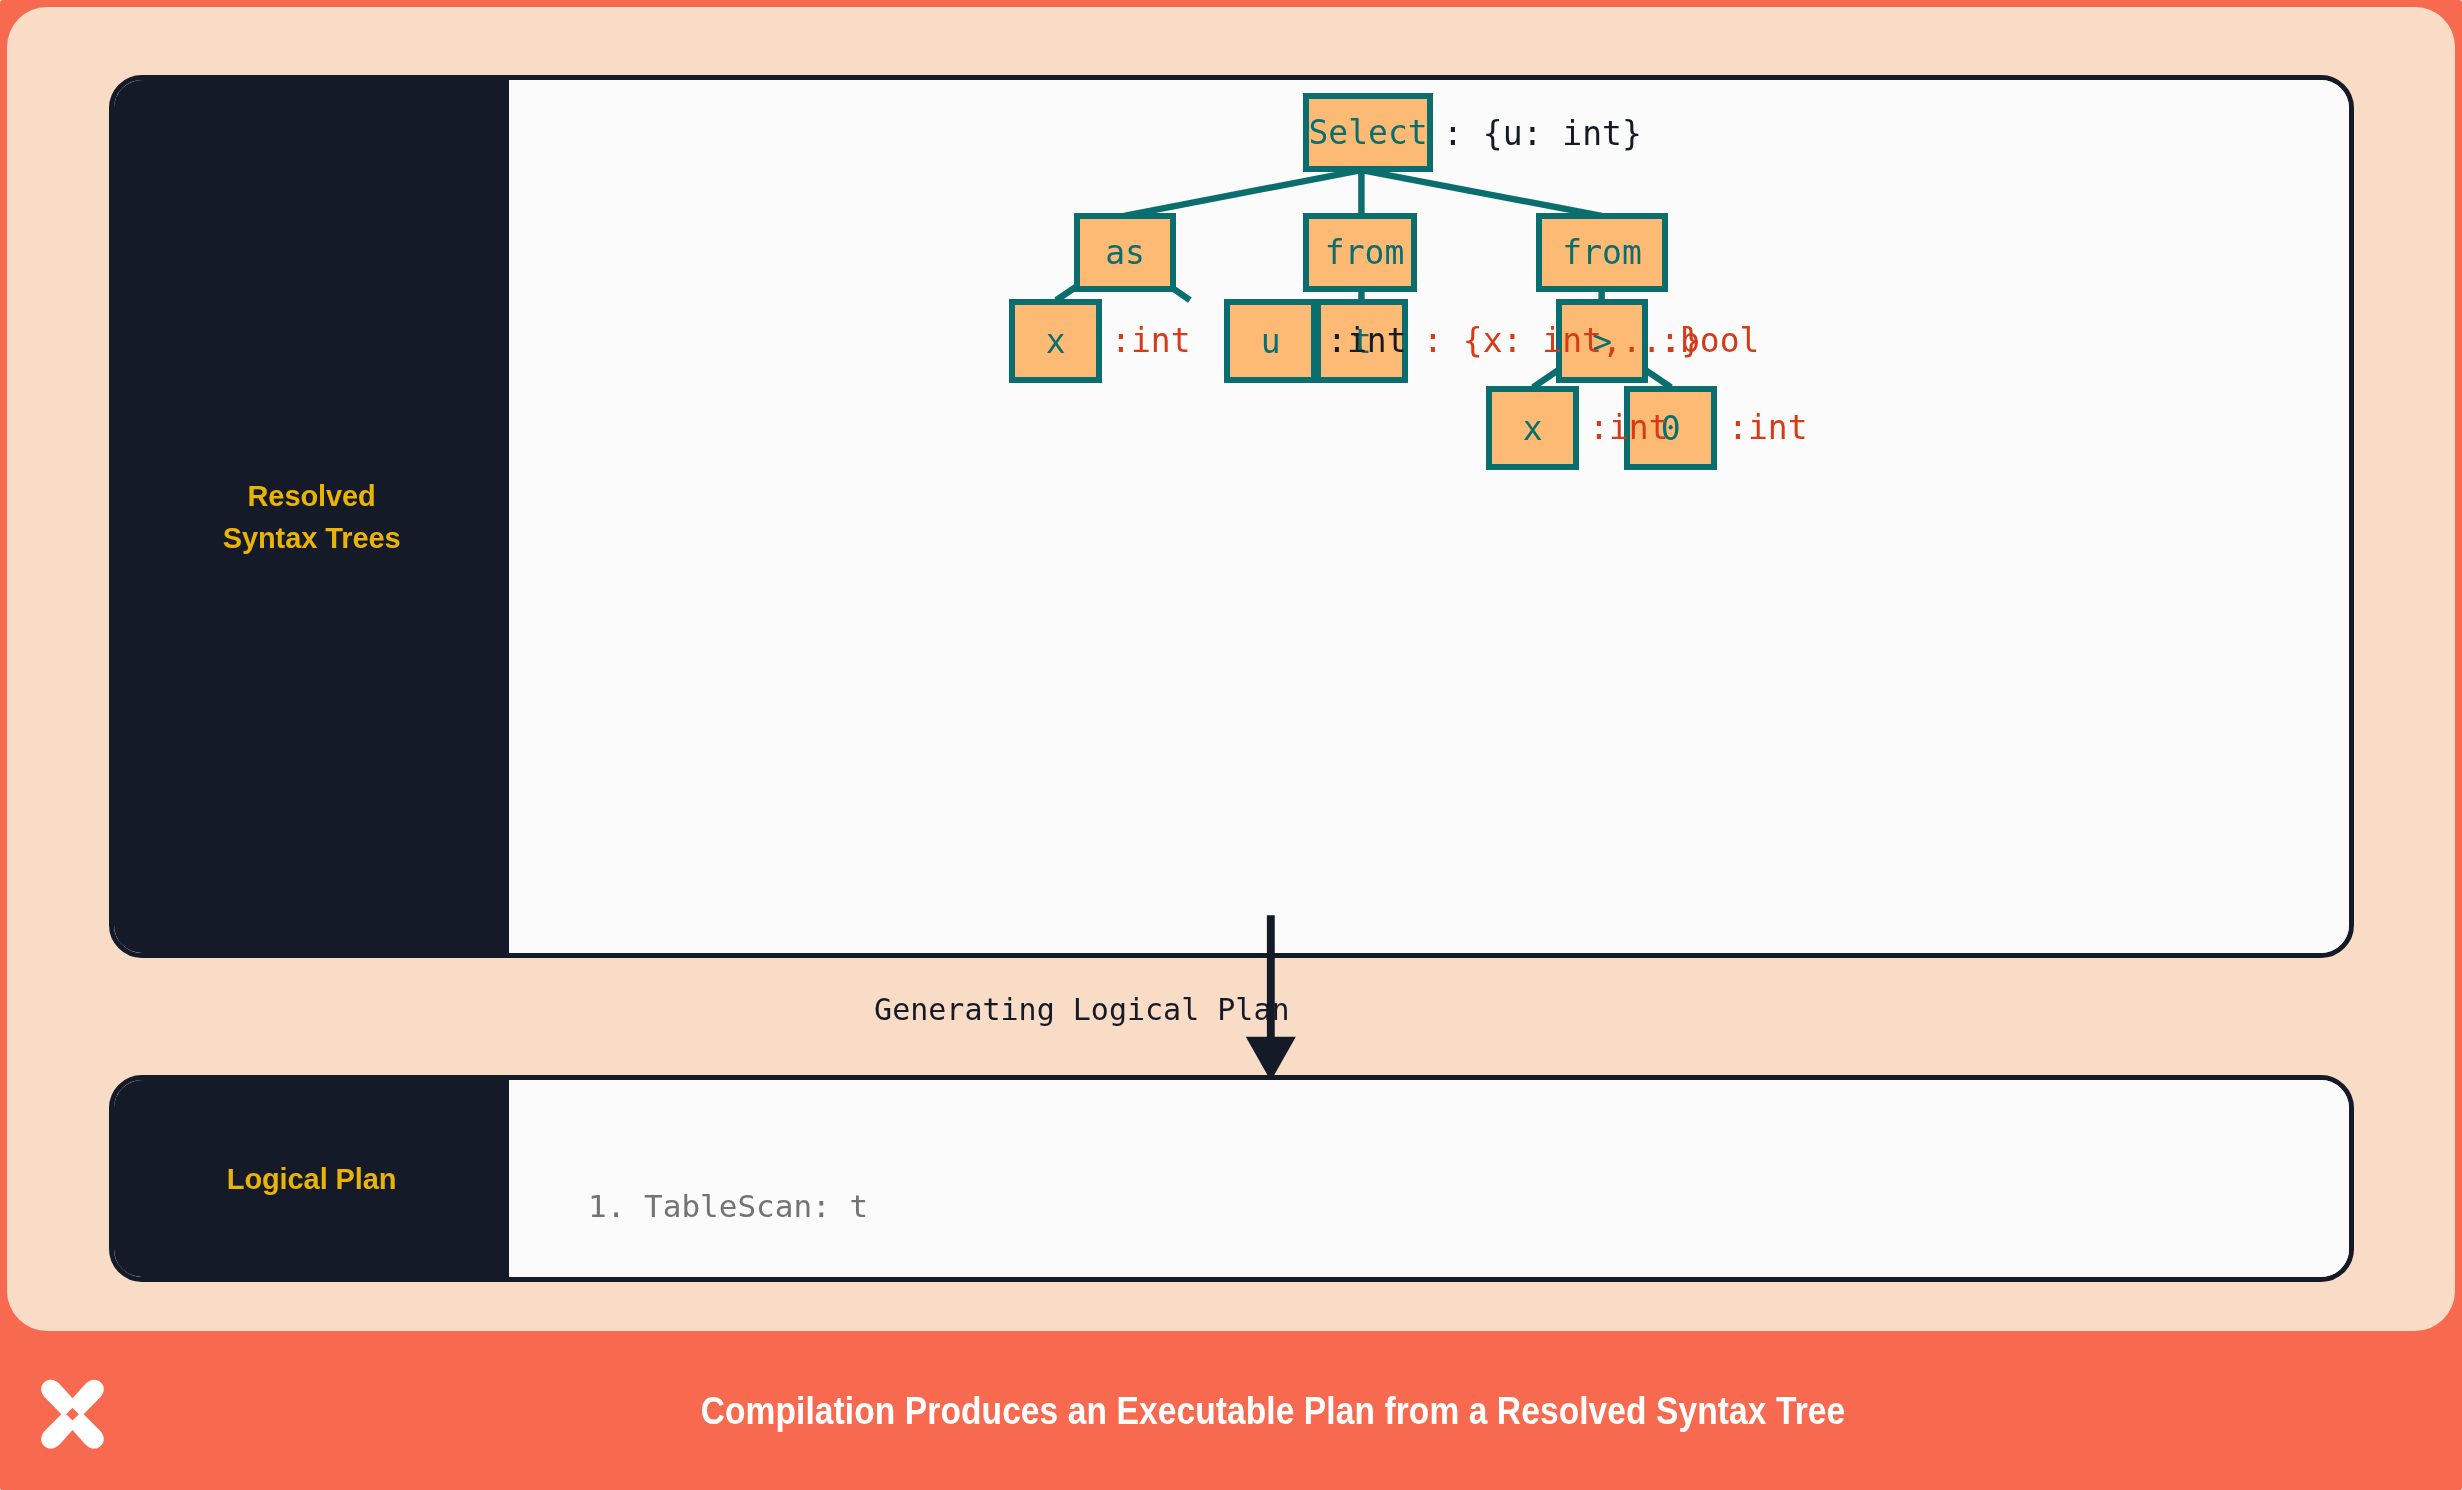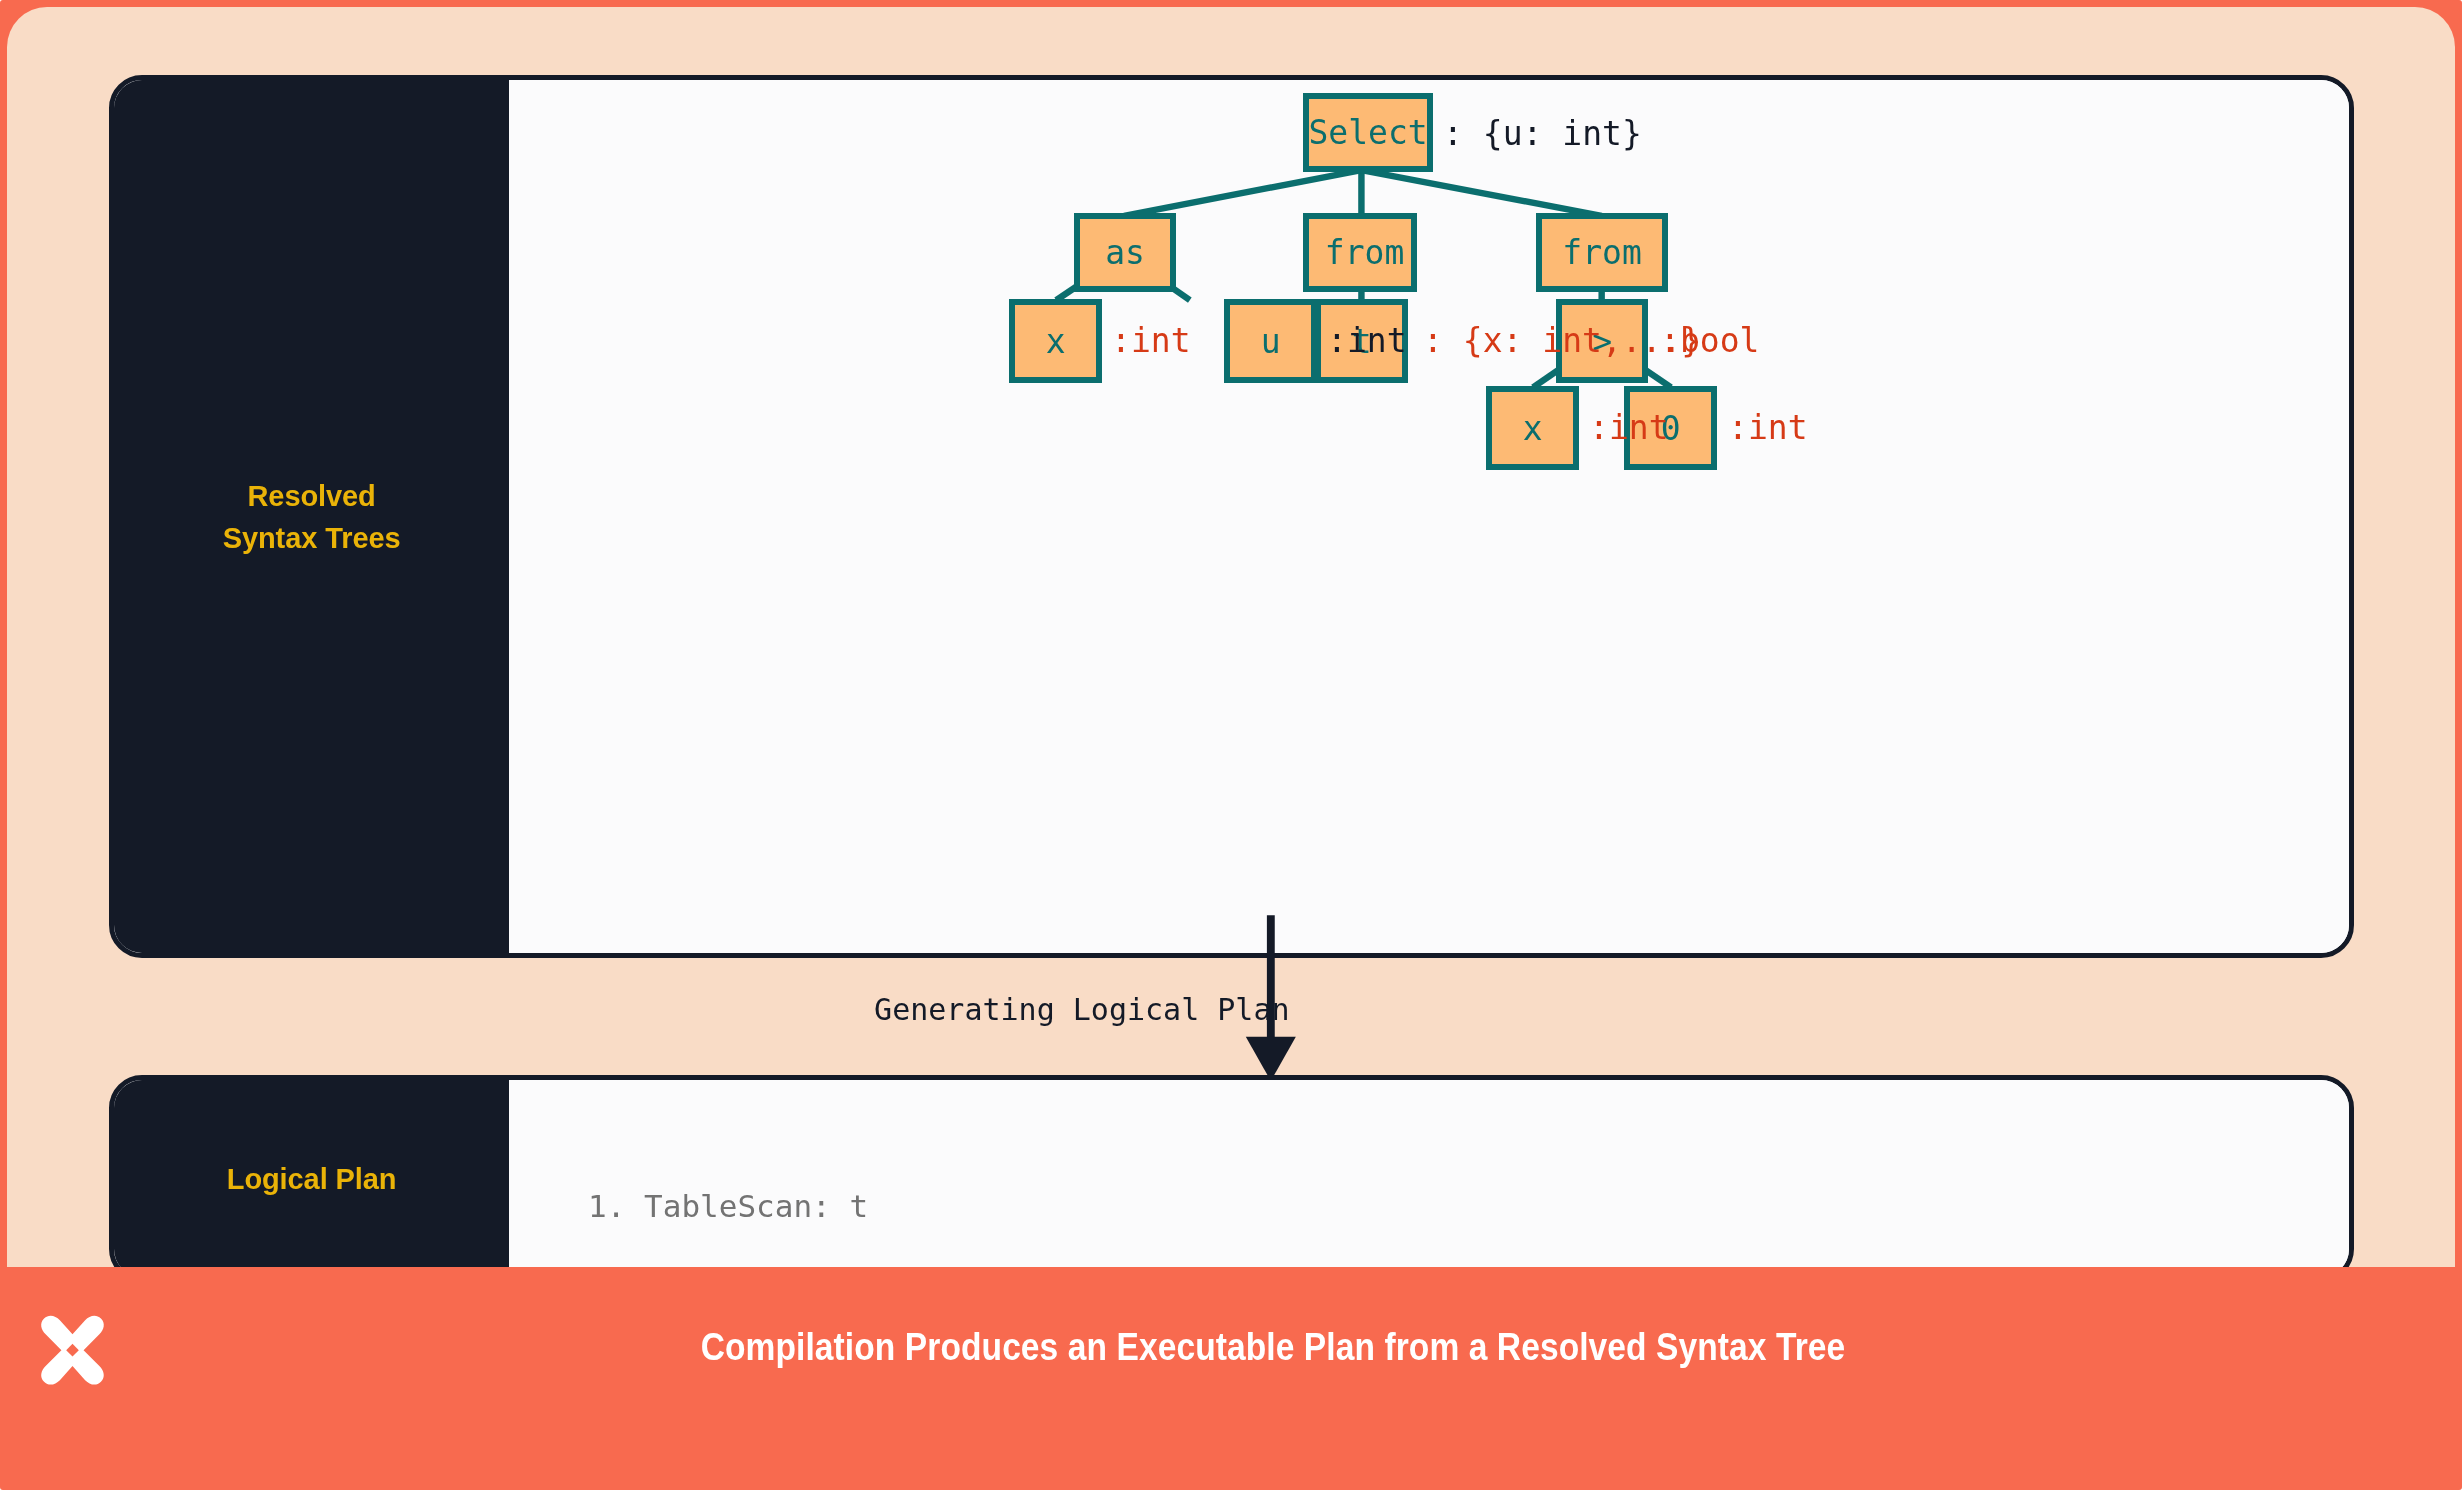--- a/index.html
+++ b/index.html
@@ -150,21 +150,21 @@
     line-height: 1.42;
     color: #737373;
     white-space: pre;
     margin-left: 32px;
   }
   #plan-list div { white-space: pre; }
 
   
   #footer {
     position: absolute;
-    left: 0; top: 1267px;
+    left: 0; top: 1331px;
     width: 2462px;
     height: 159px;
     background: #F86A4F;
     display: flex;
     align-items: center;
   }
   #footer-logo {
     position: absolute;
     left: 33px;
     top: 50%;

